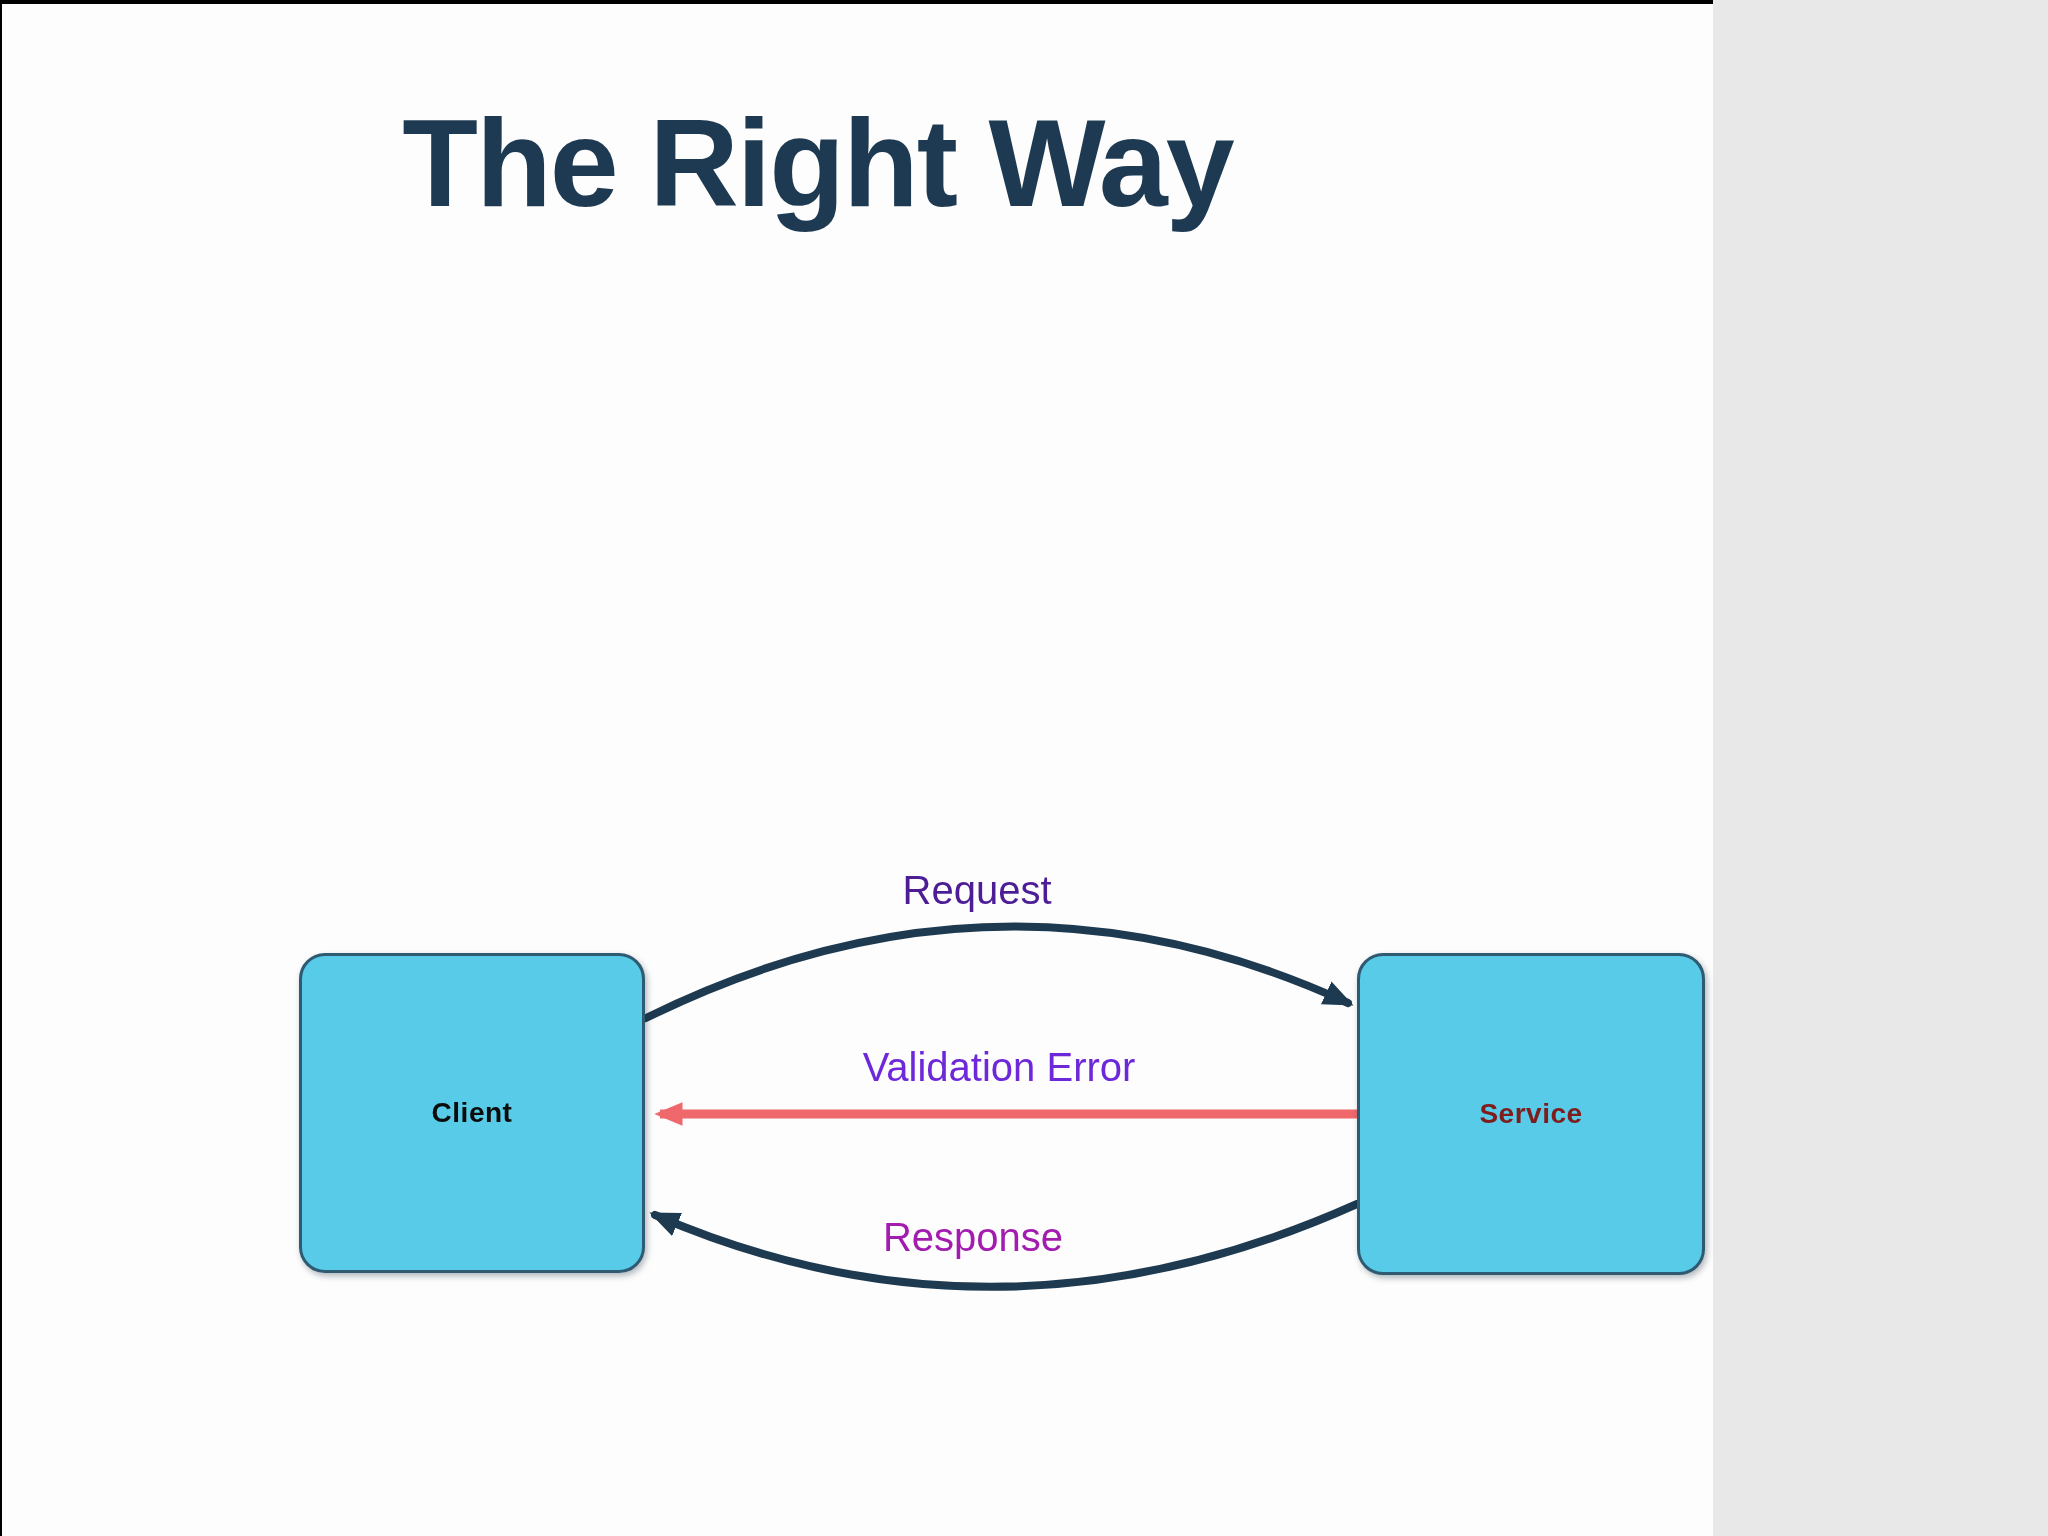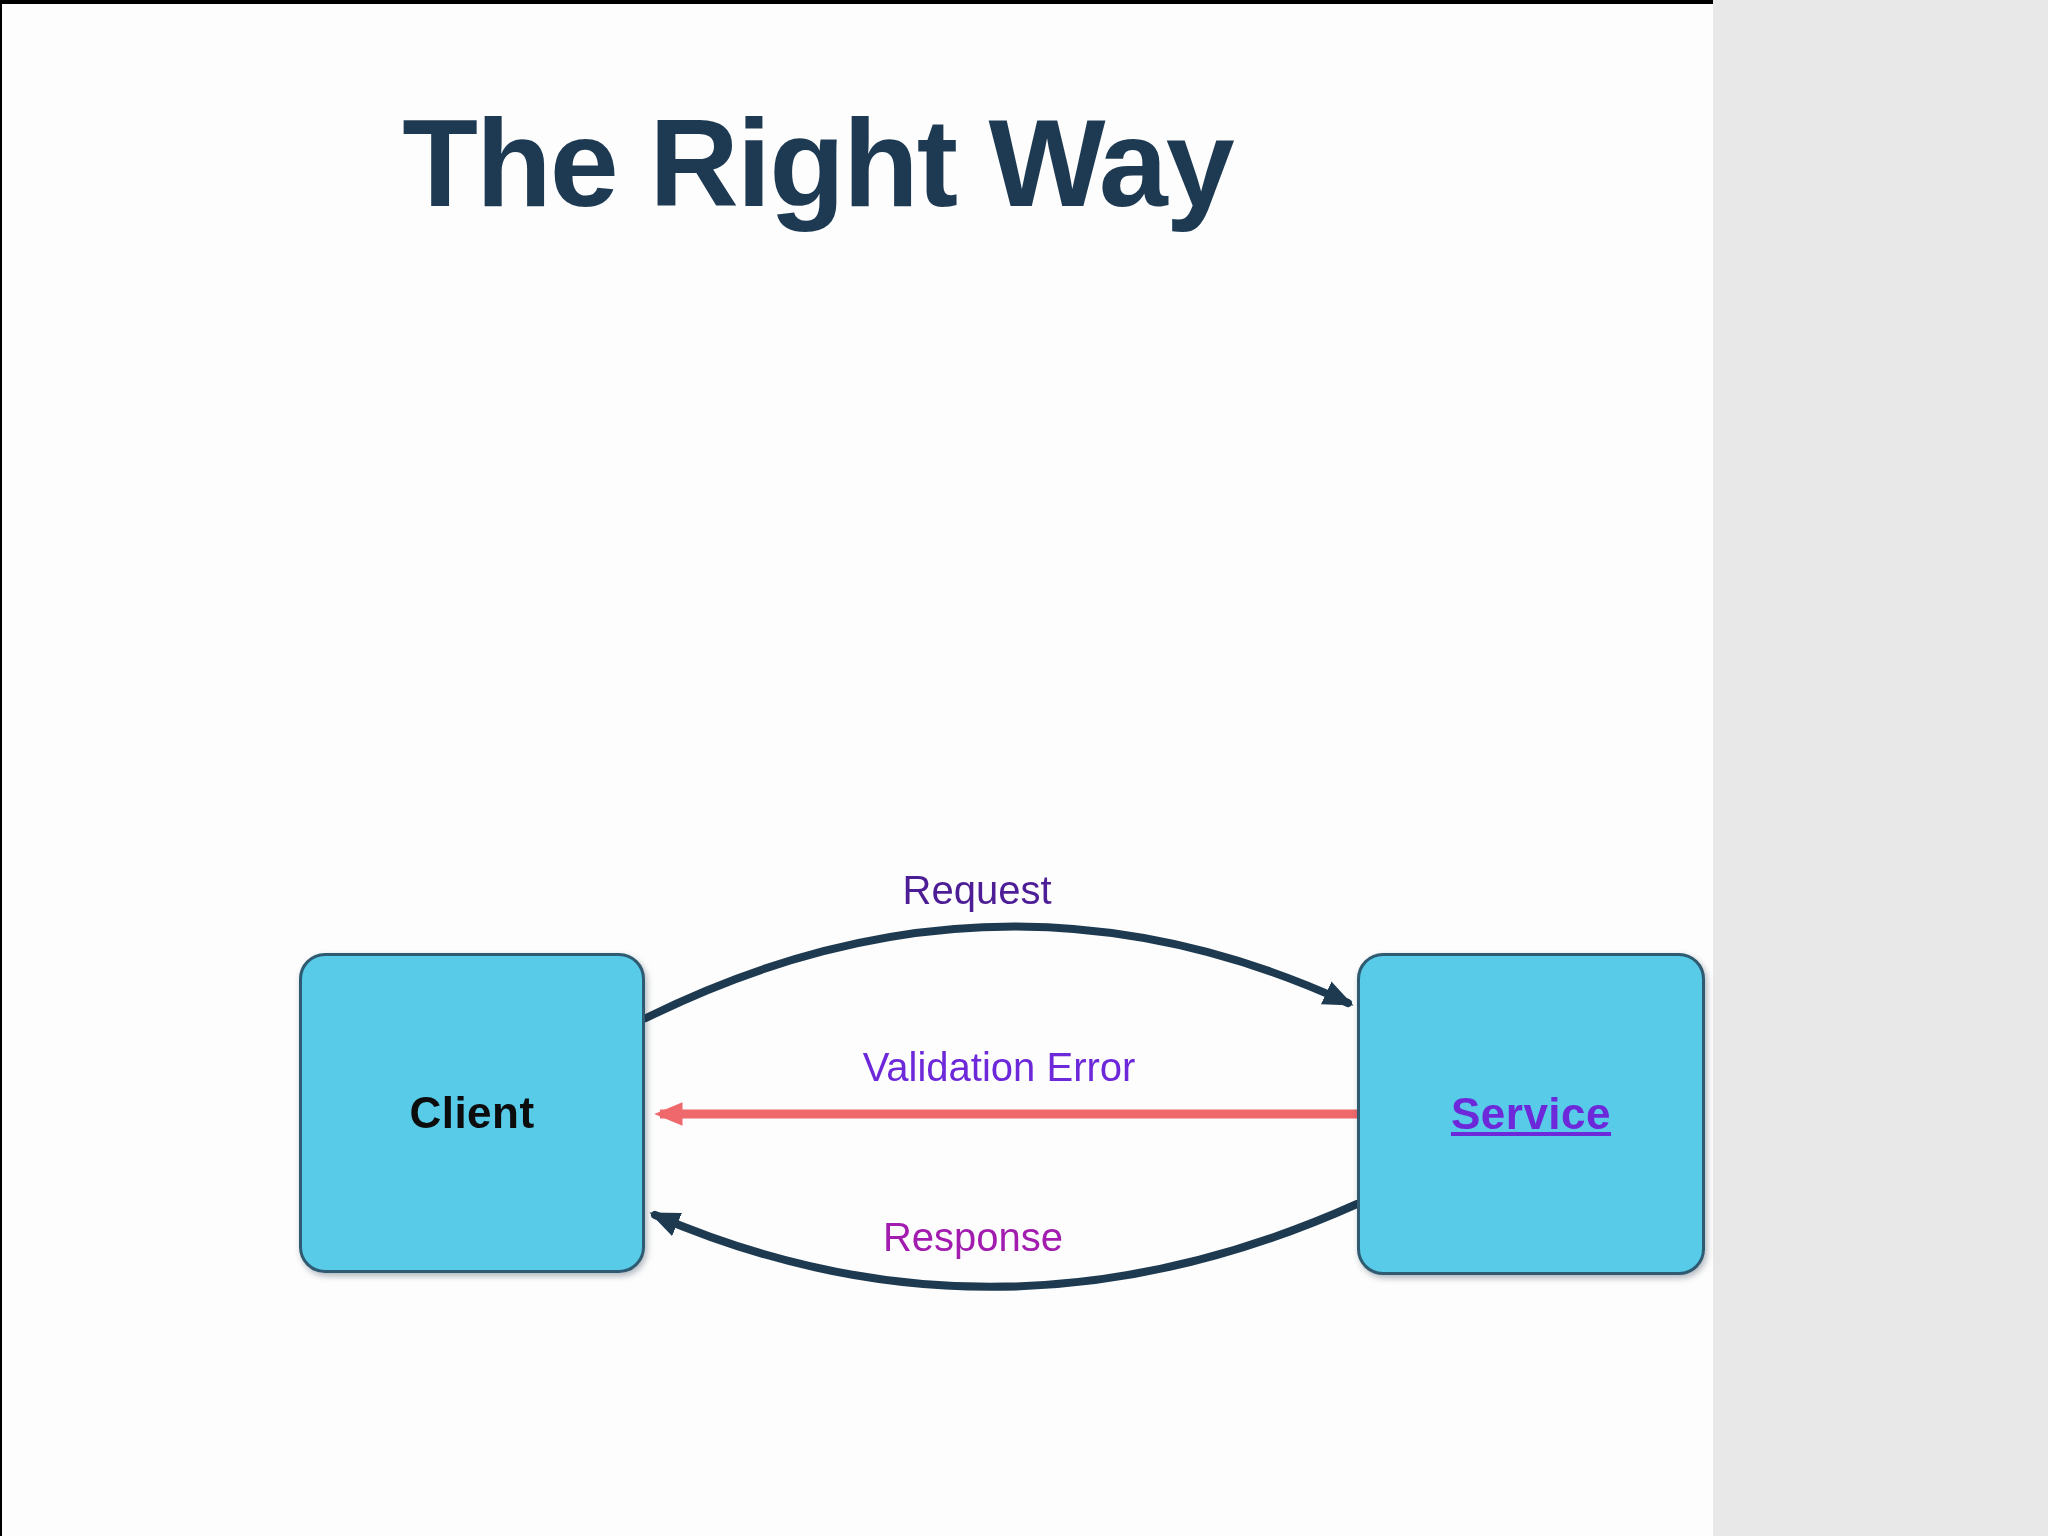--- a/index.html
+++ b/index.html
@@ -46,21 +46,21 @@
     position: absolute;
     border: 3px solid;
     border-radius: 26px;
     display: flex;
     align-items: center;
     justify-content: center;
     box-shadow: 2px 3px 6px rgba(30, 50, 70, 0.35);
     box-sizing: border-box;
   }
   .node-label {
-    font-size: 44px;
+    font-size: 28px;
     font-weight: 700;
     letter-spacing: 0.5px;
   }
   .edge-label {
     position: absolute;
     transform: translate(-50%, -50%);
     font-size: 40px;
     font-weight: 400;
     white-space: nowrap;
   }
@@ -90,21 +90,21 @@
     <path d="M 1357 1114 L 660 1114" fill="none" stroke-width="9" stroke-linecap="butt" marker-end="url(#ah-red)" stroke="#ee686c"></path>
 
     <path d="M 1357 1204 Q 1000 1364 655 1215" fill="none" stroke-width="8" stroke-linecap="round" marker-end="url(#ah-navy)" stroke="#1e3a50"></path>
   </svg>
 
   <div class="node" style="left: 299px; top: 953px; width: 346px; height: 320px; background-color: rgb(87, 203, 232); border-color: rgb(47, 91, 114);">
     <span class="node-label" style="color: rgb(12, 12, 12);">Client</span>
   </div>
 
   <div class="node" style="left: 1357px; top: 953px; width: 348px; height: 322px; background-color: rgb(87, 203, 232); border-color: rgb(47, 91, 114);">
-    <span class="node-label" style="color: #6d28d9; text-decoration: underline;">Service</span>
+    <span class="node-label" style="color: #7f1d1d;">Service</span>
   </div>
 
   <div class="edge-label" style="left: 977px; top: 890px; color: #4c1d95;">Request</div>
 
   <div class="edge-label" style="left: 999px; top: 1067px; color: #6d28d9;">Validation Error</div>
 
   <div class="edge-label" style="left: 973px; top: 1237px; color: #a21caf;">Response</div>
 
 </div>
 

